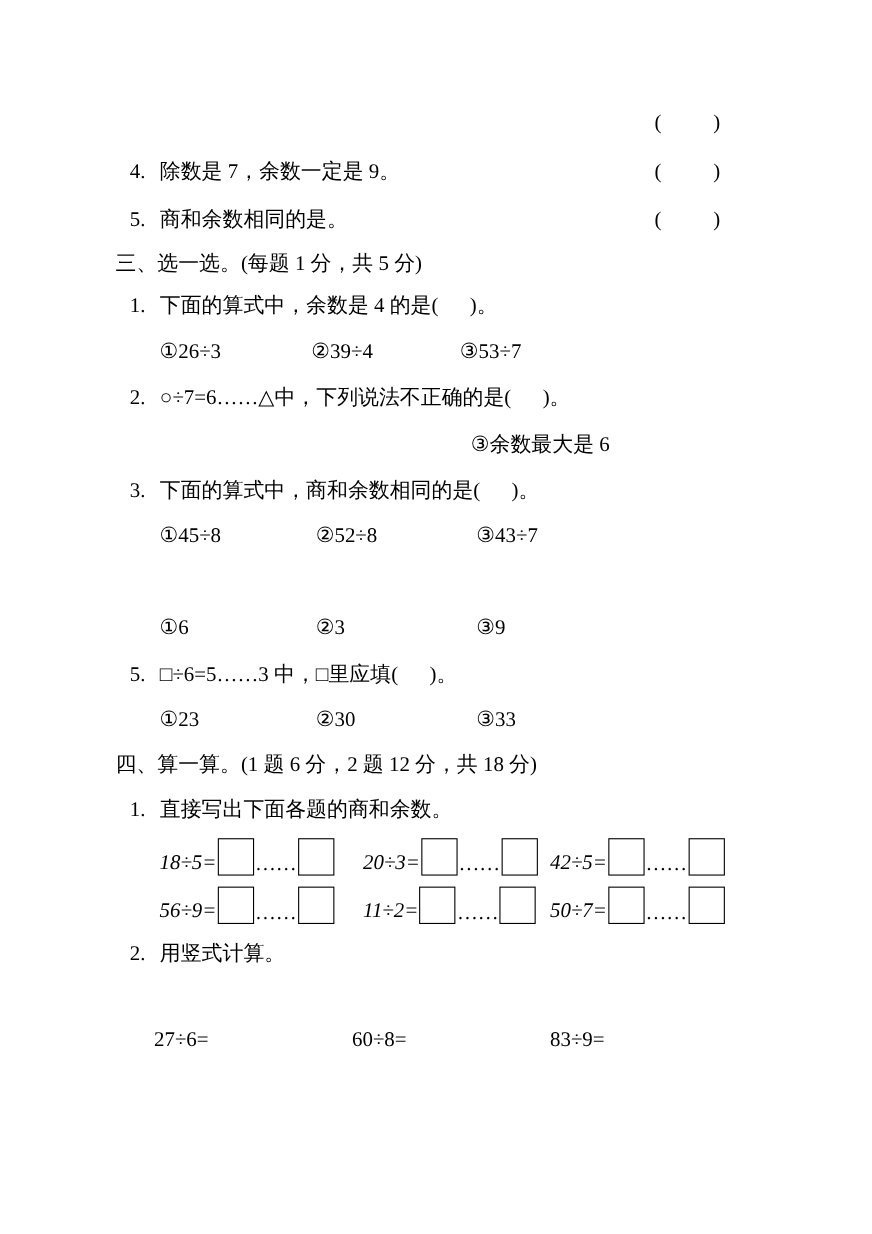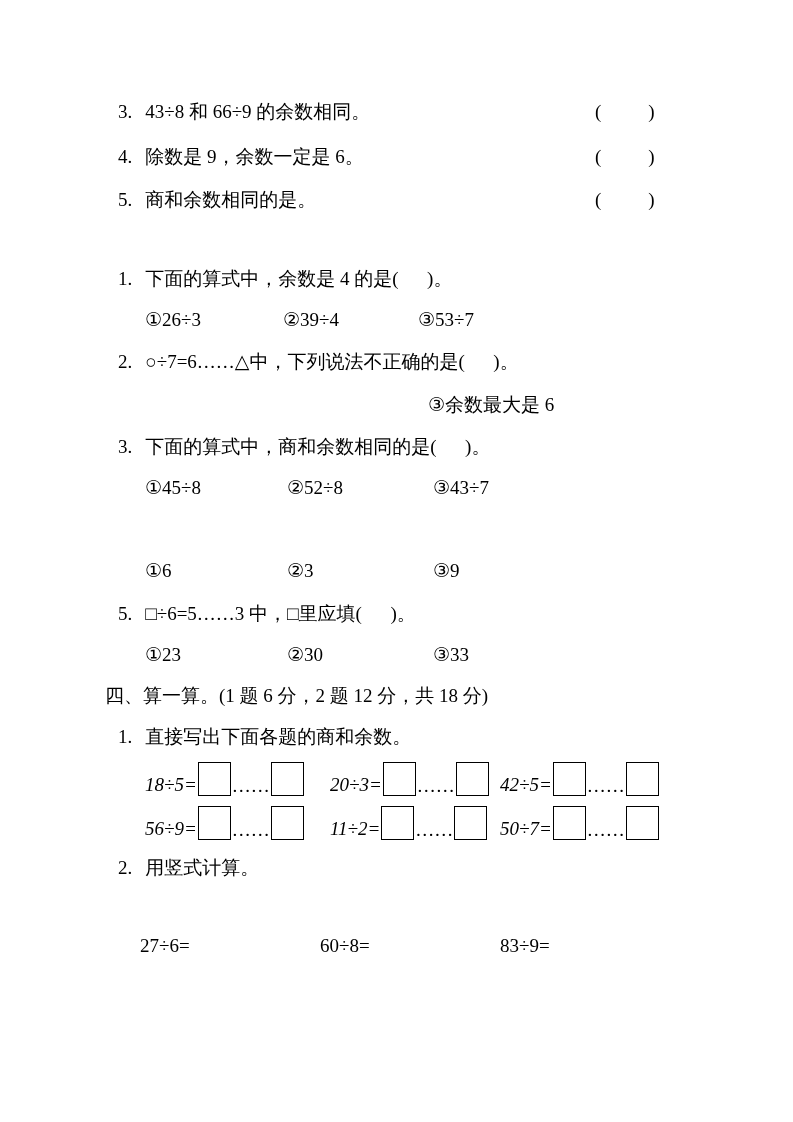--- a/index.html
+++ b/index.html
@@ -37,35 +37,33 @@
     margin-left:1px;margin-right:1px;
   }
   .dots{line-height:21px;letter-spacing:0px;}
   .calc-expr{position:absolute;line-height:25px;white-space:nowrap;margin-top:40px;}
 </style>
 </head>
 <body>
 
 <div class="page">
 
-  <div class="line item" style="top:99px">
-    <span class="num">3.</span><span>43÷8 和 66÷9 的余数相同。</span>
-  </div>
   <div class="bracket" style="top:99px">(&nbsp;&nbsp;&nbsp;&nbsp;&nbsp;&nbsp;&nbsp;&nbsp;)</div>
 
   <div class="line item" style="top:144px">
-    <span class="num">4.</span><span>除数是 9，余数一定是 6。</span>
+    <span class="num">4.</span><span>除数是 7，余数一定是 9。</span>
   </div>
   <div class="bracket" style="top:144px">(&nbsp;&nbsp;&nbsp;&nbsp;&nbsp;&nbsp;&nbsp;&nbsp;)</div>
 
   <div class="line item" style="top:187px">
     <span class="num">5.</span><span>商和余数相同的是。</span>
   </div>
   <div class="bracket" style="top:187px">(&nbsp;&nbsp;&nbsp;&nbsp;&nbsp;&nbsp;&nbsp;&nbsp;)</div>
 
+  <div class="line heading" style="top:227px">三、选一选。(每题 1 分，共 5 分)</div>
 
   <div class="line item" style="top:266px">
     <span class="num">1.</span><span>下面的算式中，余数是 4 的是(&nbsp;&nbsp;&nbsp;&nbsp;&nbsp;&nbsp;)。</span>
   </div>
   <div class="opt" style="top:307px;left:145px">①26÷3</div>
   <div class="opt" style="top:307px;left:283px">②39÷4</div>
   <div class="opt" style="top:307px;left:418px">③53÷7</div>
 
   <div class="line item" style="top:349px">
     <span class="num">2.</span><span>○÷7=6……△中，下列说法不正确的是(&nbsp;&nbsp;&nbsp;&nbsp;&nbsp;&nbsp;)。</span>

